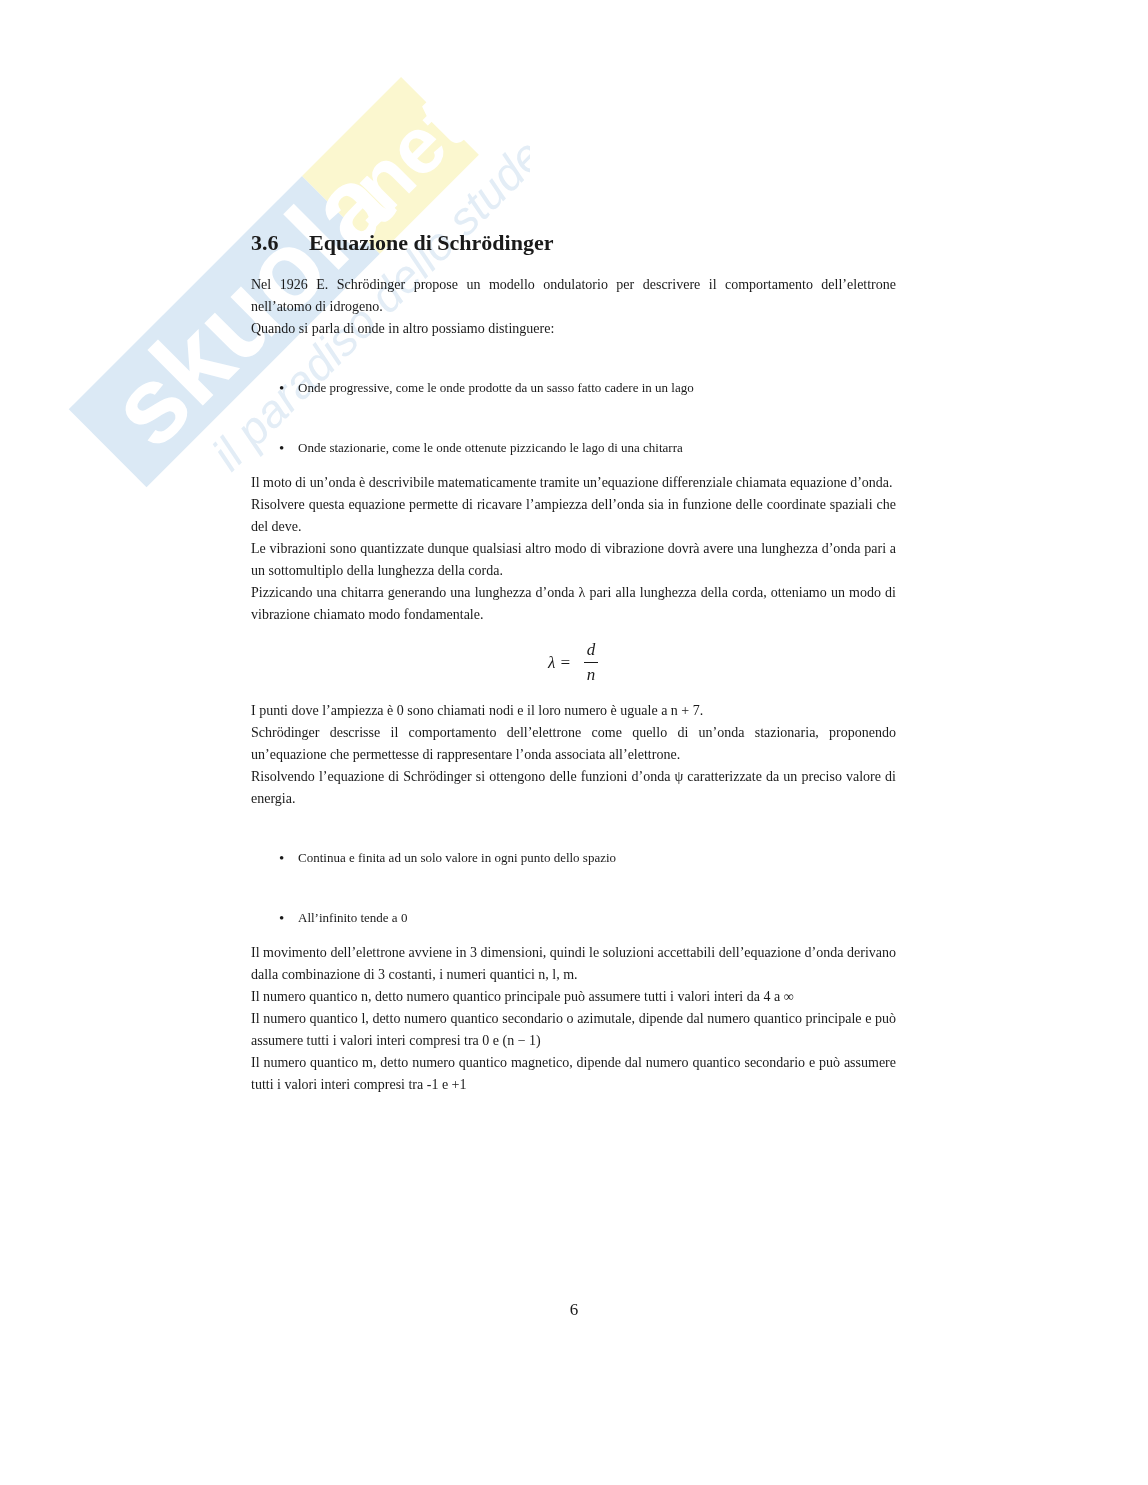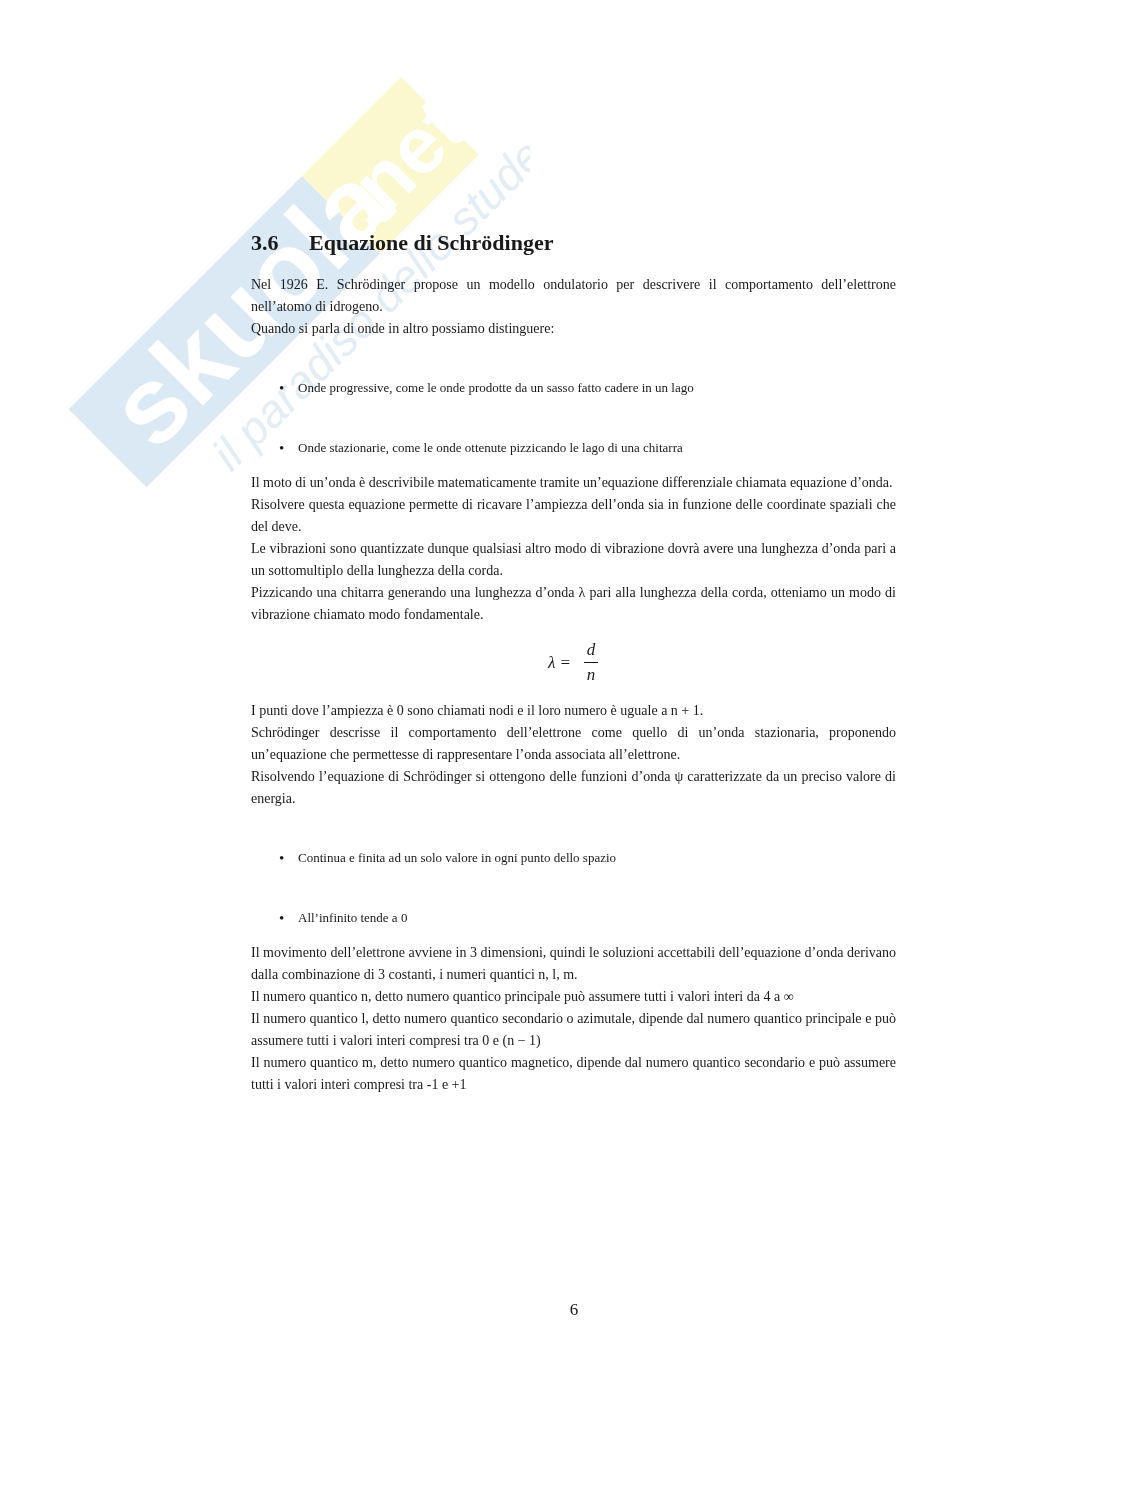--- a/index.html
+++ b/index.html
@@ -58,21 +58,21 @@
 
   <div class="formula">
     <span class="lhs">λ =</span>
     <span class="frac">
       <span class="num">d</span>
       <span class="bar"></span>
       <span class="den">n</span>
     </span>
   </div>
 
-  <p class="p">I punti dove l’ampiezza è 0 sono chiamati nodi e il loro numero è uguale a n + 1.</p>
+  <p class="p">I punti dove l’ampiezza è 0 sono chiamati nodi e il loro numero è uguale a n + 7.</p>
   <p class="p">Schrödinger descrisse il comportamento dell’elettrone come quello di un’onda stazionaria, proponendo un’equazione che permettesse di rappresentare l’onda associata all’elettrone.</p>
   <p class="p">Risolvendo l’equazione di Schrödinger si ottengono delle funzioni d’onda ψ caratterizzate da un preciso valore di energia.</p>
 
   <ul class="bullets">
     <li>Continua e finita ad un solo valore in ogni punto dello spazio</li>
     <li>All’infinito tende a 0</li>
   </ul>
 
   <p class="p">Il movimento dell’elettrone avviene in 3 dimensioni, quindi le soluzioni accettabili dell’equazione d’onda derivano dalla combinazione di 3 costanti, i numeri quantici n, l, m.</p>
   <p class="p">Il numero quantico n, detto numero quantico principale può assumere tutti i valori interi da 4 a ∞</p>

